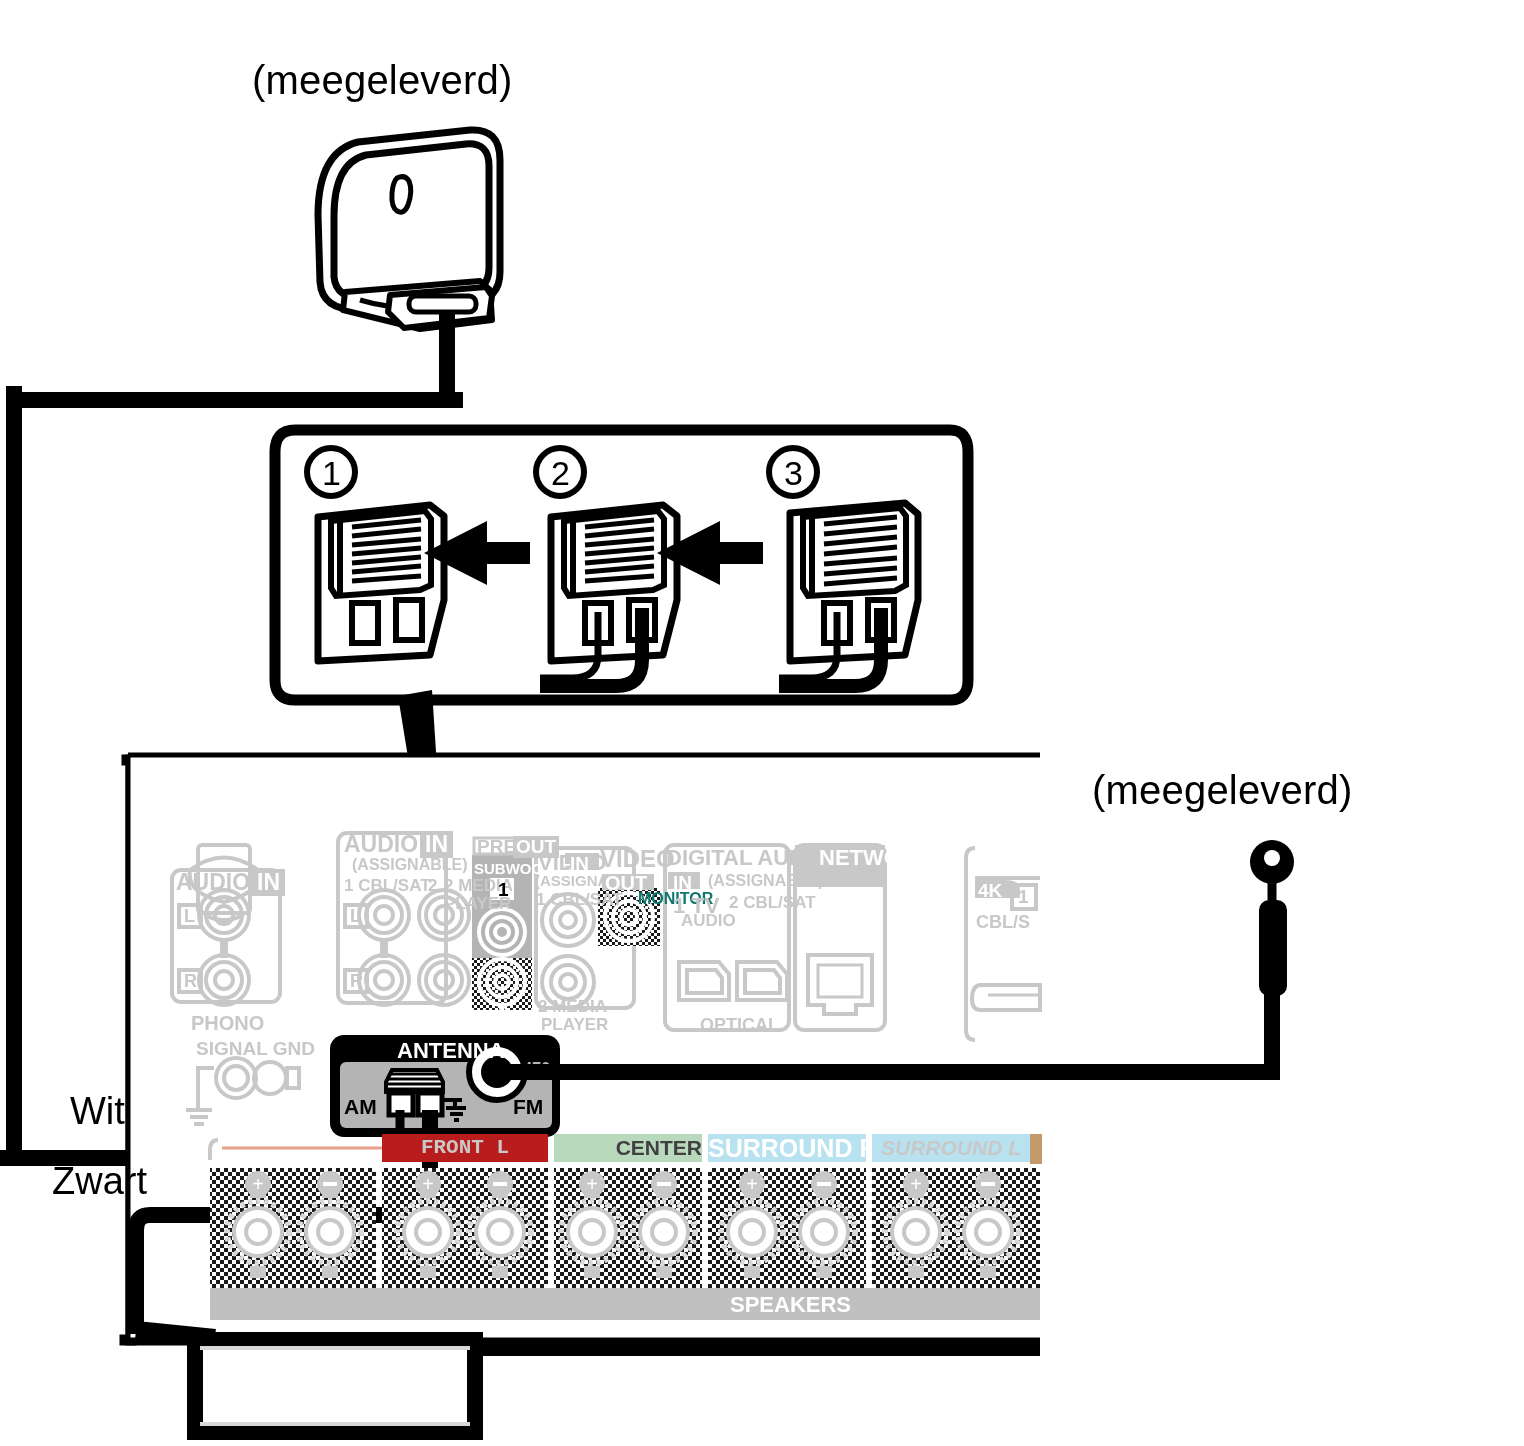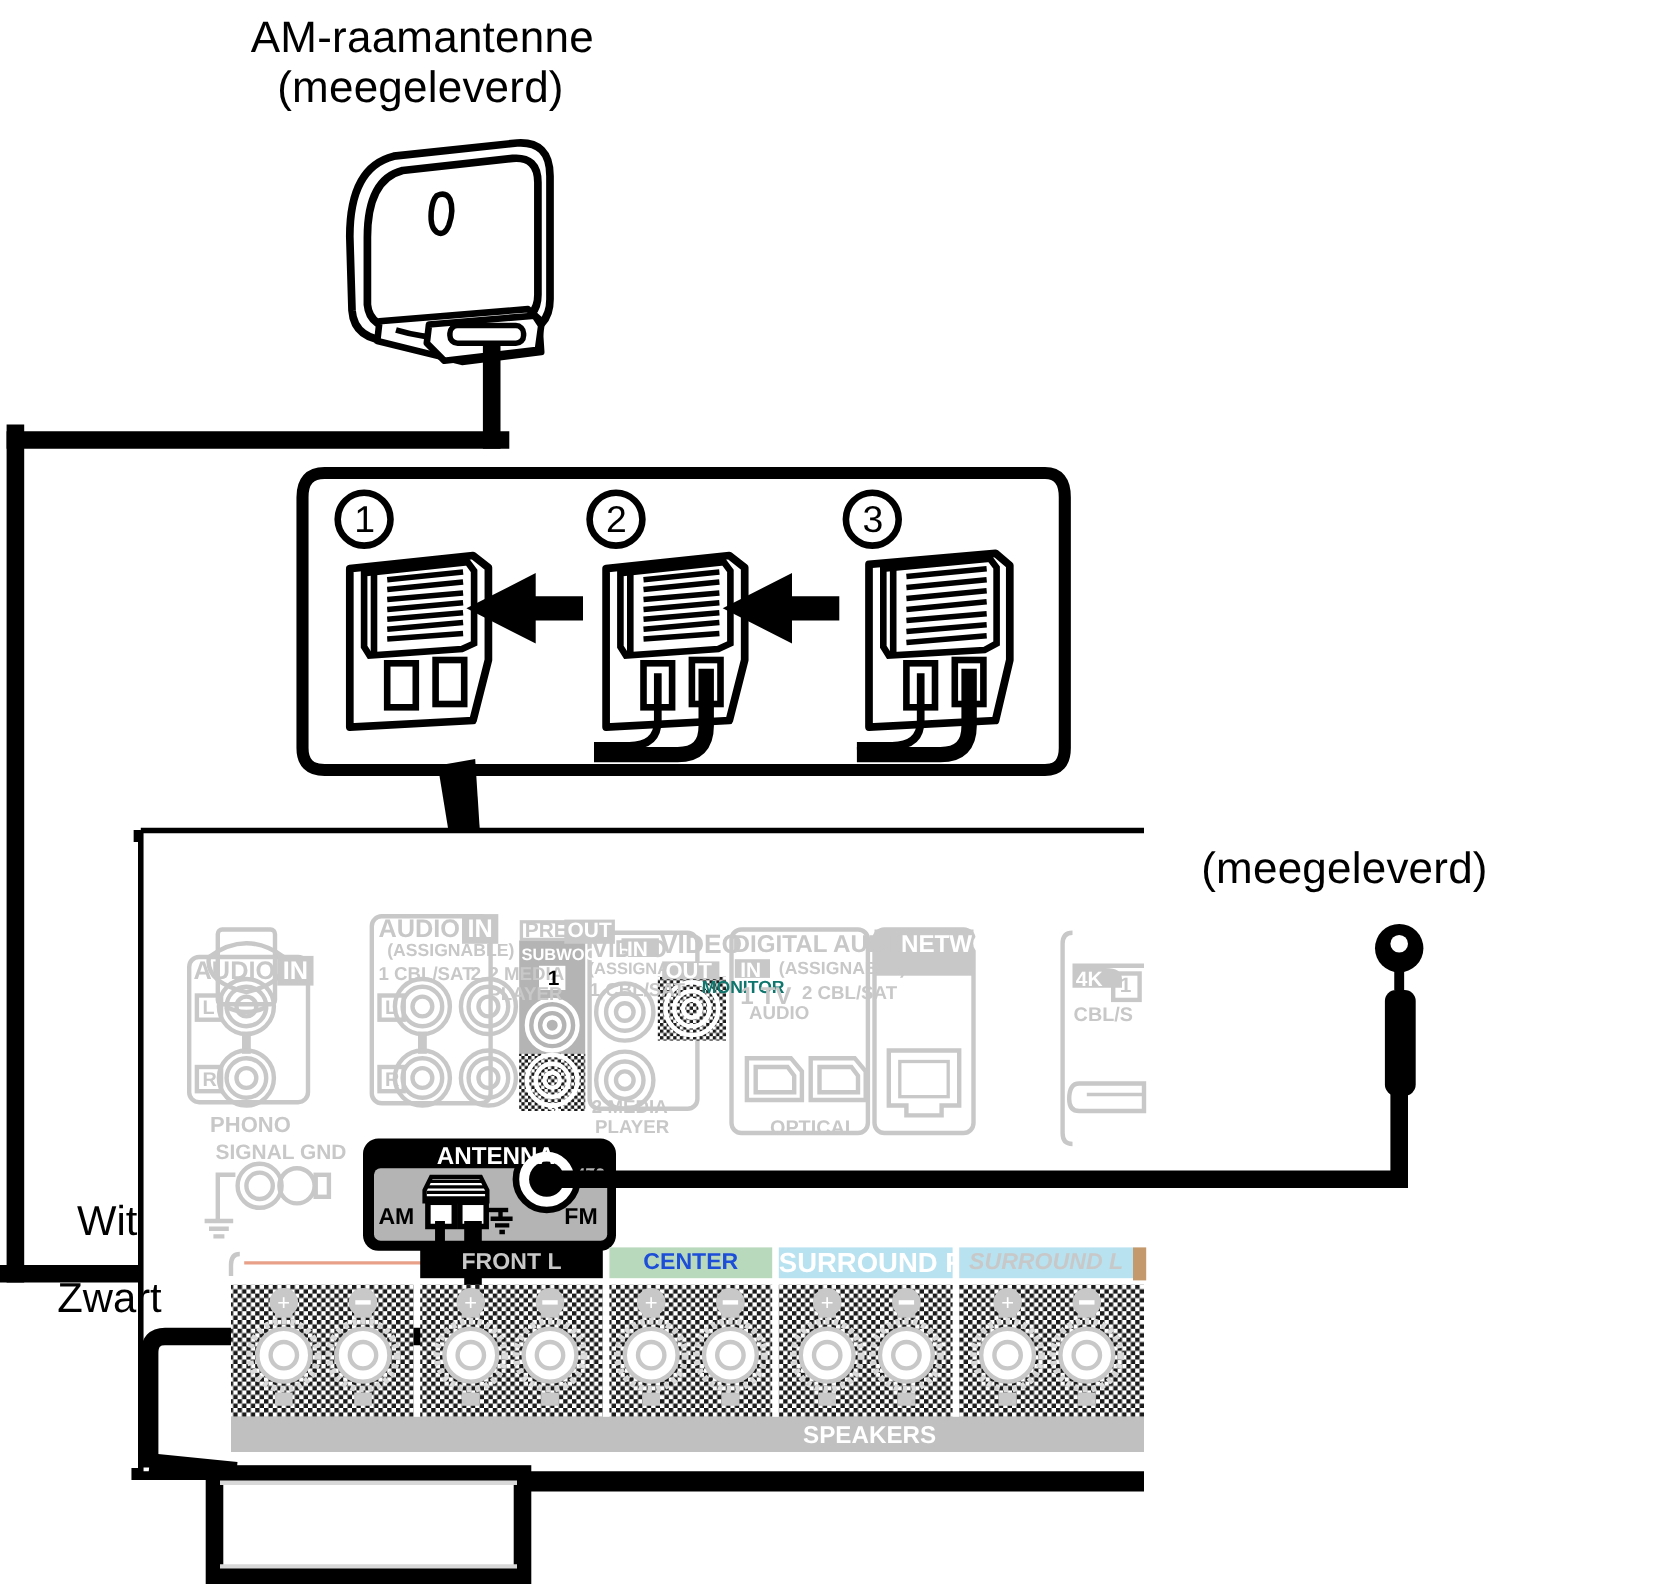--- a/index.html
+++ b/index.html
@@ -423,21 +423,20 @@
       <rect x="195" y="1340" width="280" height="92" fill="none" stroke="#000" stroke-width="16"></rect>
       <path d="M200,1348 L470,1348" stroke="#d8d8d8" stroke-width="4" fill="none"></path>
       <path d="M200,1424 L470,1424" stroke="#d8d8d8" stroke-width="4" fill="none"></path>
       <path d="M475,1348 L1040,1348" fill="none" stroke="#000" stroke-width="16"></path>
     </g>
 
     <path d="M222,1148 L430,1148" stroke="#e8a088" stroke-width="3" fill="none"></path>
     <path d="M218,1140 Q210,1140 210,1150 L210,1160" stroke="#c8c8c8" stroke-width="4" fill="none"></path>
   </svg>
 
-  <div class="lbl title" style="left:228px;top:12px;">AM-raamantenne</div>
   <div class="lbl title" style="left:252px;top:58px;">(meegeleverd)</div>
 
   <div class="lbl title" style="left:1092px;top:768px;">(meegeleverd)</div>
 
   <div class="lbl" style="left:322px;top:454px;font-size:34px;">1</div>
   <div class="lbl" style="left:551px;top:454px;font-size:34px;">2</div>
   <div class="lbl" style="left:784px;top:454px;font-size:34px;">3</div>
 
   <div class="lbl cablelbl" style="left:70px;top:1090px;">Wit</div>
   <div class="lbl cablelbl" style="left:52px;top:1160px;">Zwart</div>
@@ -488,25 +487,25 @@
 
   <div class="lbl" style="left:978px;top:880px;font-size:19px;font-weight:bold;color:#ffffff;">4K</div>
   <div class="lbl" style="left:1018px;top:886px;font-size:19px;font-weight:bold;color:#c8c8c8;">1</div>
   <div class="lbl" style="left:976px;top:912px;font-size:18px;font-weight:bold;color:#c8c8c8;">CBL/S</div>
 
   <div class="lbl" style="left:397px;top:1038px;font-size:22px;font-weight:bold;color:#ffffff;">ANTENNA</div>
   <div class="lbl" style="left:344px;top:1095px;font-size:21px;font-weight:bold;color:#000000;">AM</div>
   <div class="lbl" style="left:513px;top:1095px;font-size:21px;font-weight:bold;color:#000000;">FM</div>
   <div class="lbl" style="left:520px;top:1057px;font-size:17px;font-weight:bold;color:#000000;">75Ω</div>
 
-  <div class="lbl" style="left:382px;top:1134px;width:166px;height:28px;background:#000000;">
+  <div class="lbl" style="left:382px;top:1134px;width:166px;height:28px;background:#b91c1c;font-family:Liberation Mono, monospace;">
     <span style="display:block;text-align:center;font-size:21px;font-weight:bold;color:#c8c8c8;line-height:28px;">FRONT L</span>
   </div>
   <div class="lbl" style="left:554px;top:1134px;width:148px;height:28px;background:#b9d9bd;">
-    <span style="display:block;text-align:center;font-size:21px;font-weight:bold;color:#1d4ed8;line-height:28px;">CENTER</span>
+    <span style="display:block;text-align:right;font-size:21px;font-weight:bold;color:#404040;line-height:28px;">CENTER</span>
   </div>
   <div class="lbl" style="left:708px;top:1134px;width:158px;height:28px;background:#b8e2f0;">
     <span style="display:block;text-align:center;font-size:25px;font-weight:bold;color:#ffffff;line-height:28px;">SURROUND R</span>
   </div>
   <div class="lbl" style="left:872px;top:1134px;width:158px;height:28px;background:#b8e2f0;">
     <span style="display:block;text-align:center;font-size:21px;font-weight:bold;color:#c8c8c8;line-height:28px;font-style:italic;">SURROUND L</span>
   </div>
   <div style="position:absolute;left:1030px;top:1134px;width:12px;height:30px;background:#c49a6c;"></div>
 
   <div class="lbl" style="left:730px;top:1292px;font-size:22px;font-weight:bold;color:#ffffff;">SPEAKERS</div>

